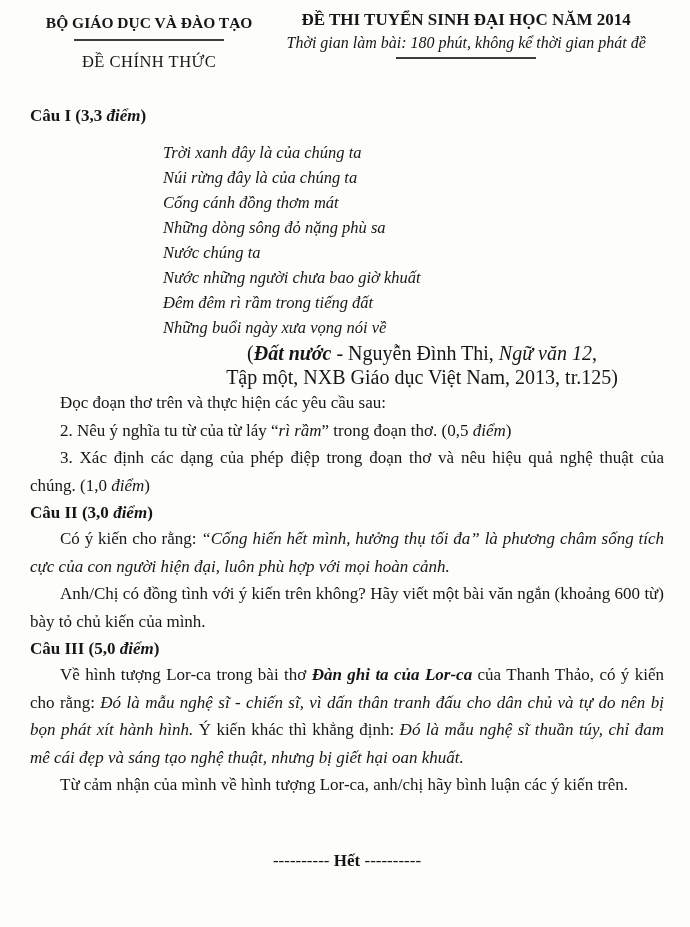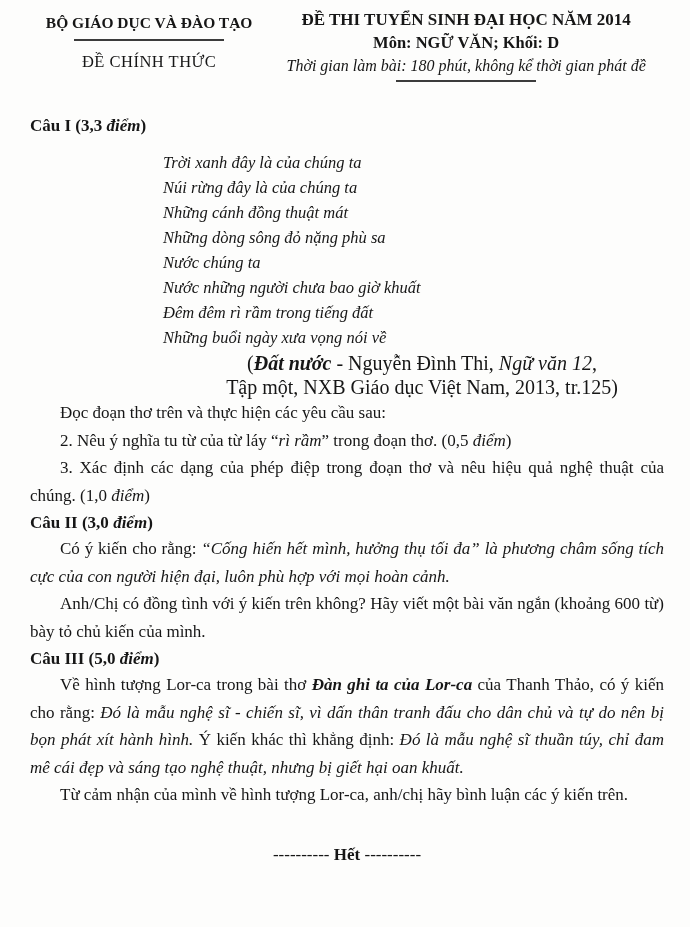--- a/index.html
+++ b/index.html
@@ -25,48 +25,47 @@
   .question-heading:first-of-type { margin-top: 0; }
   .poem { margin-left: 133px; margin-top: 12px; font-style: italic; font-size: 16.5px; line-height: 25px; }
   .poem-line { white-space: nowrap; }
   .citation { text-align: center; padding-left: 150px; font-size: 20px; line-height: 24px; margin-top: 1px; }
   .para { font-size: 17px; line-height: 27.5px; text-align: justify; text-indent: 30px; }
   .seg-normal { font-style: normal; font-weight: normal; }
   .seg-italic { font-style: italic; }
   .seg-bold { font-weight: bold; }
   .seg-bold-italic { font-weight: bold; font-style: italic; }
   
-  .doc-footer { text-align: center; margin-top: 36px; font-size: 17px; }
+  .doc-footer { text-align: center; margin-top: 52px; font-size: 17px; }
   .section { margin-top: 2px; }
 </style>
 </head>
 <body>
 
 <div class="page">
 
   <header class="doc-header">
     <div class="header-left">
       <div class="ministry">BỘ GIÁO DỤC VÀ ĐÀO TẠO</div>
       <div class="ministry-rule"></div>
       <div class="official">ĐỀ CHÍNH THỨC</div>
     </div>
     <div class="header-right">
       <div class="exam-title">ĐỀ THI TUYỂN SINH ĐẠI HỌC NĂM 2014</div>
-      <div class="exam-subject">Môn: NGỮ VĂN; Khối: D</div>
       <div class="exam-duration">Thời gian làm bài: 180 phút, không kể thời gian phát đề</div>
       <div class="duration-rule"></div>
     </div>
   </header>
 
   <section class="section">
     <h2 class="question-heading"><span class="seg-bold">Câu I (3,3 </span><span class="seg-bold-italic">điểm</span><span class="seg-bold">)</span></h2>
     <div class="poem">
         <div class="poem-line">Trời xanh đây là của chúng ta</div>
         <div class="poem-line">Núi rừng đây là của chúng ta</div>
-        <div class="poem-line">Những cánh đồng thuật mát</div>
+        <div class="poem-line">Cống cánh đồng thơm mát</div>
         <div class="poem-line">Những dòng sông đỏ nặng phù sa</div>
         <div class="poem-line">Nước chúng ta</div>
         <div class="poem-line">Nước những người chưa bao giờ khuất</div>
         <div class="poem-line">Đêm đêm rì rầm trong tiếng đất</div>
         <div class="poem-line">Những buổi ngày xưa vọng nói về</div>
       </div>
     <div class="citation">
         <div class="citation-line"><span class="seg-normal">(</span><span class="seg-bold-italic">Đất nước</span><span class="seg-normal"> - Nguyễn Đình Thi, </span><span class="seg-italic">Ngữ văn 12</span><span class="seg-normal">,</span></div>
         <div class="citation-line"><span class="seg-normal">Tập một, NXB Giáo dục Việt Nam, 2013, tr.125)</span></div>
       </div>

